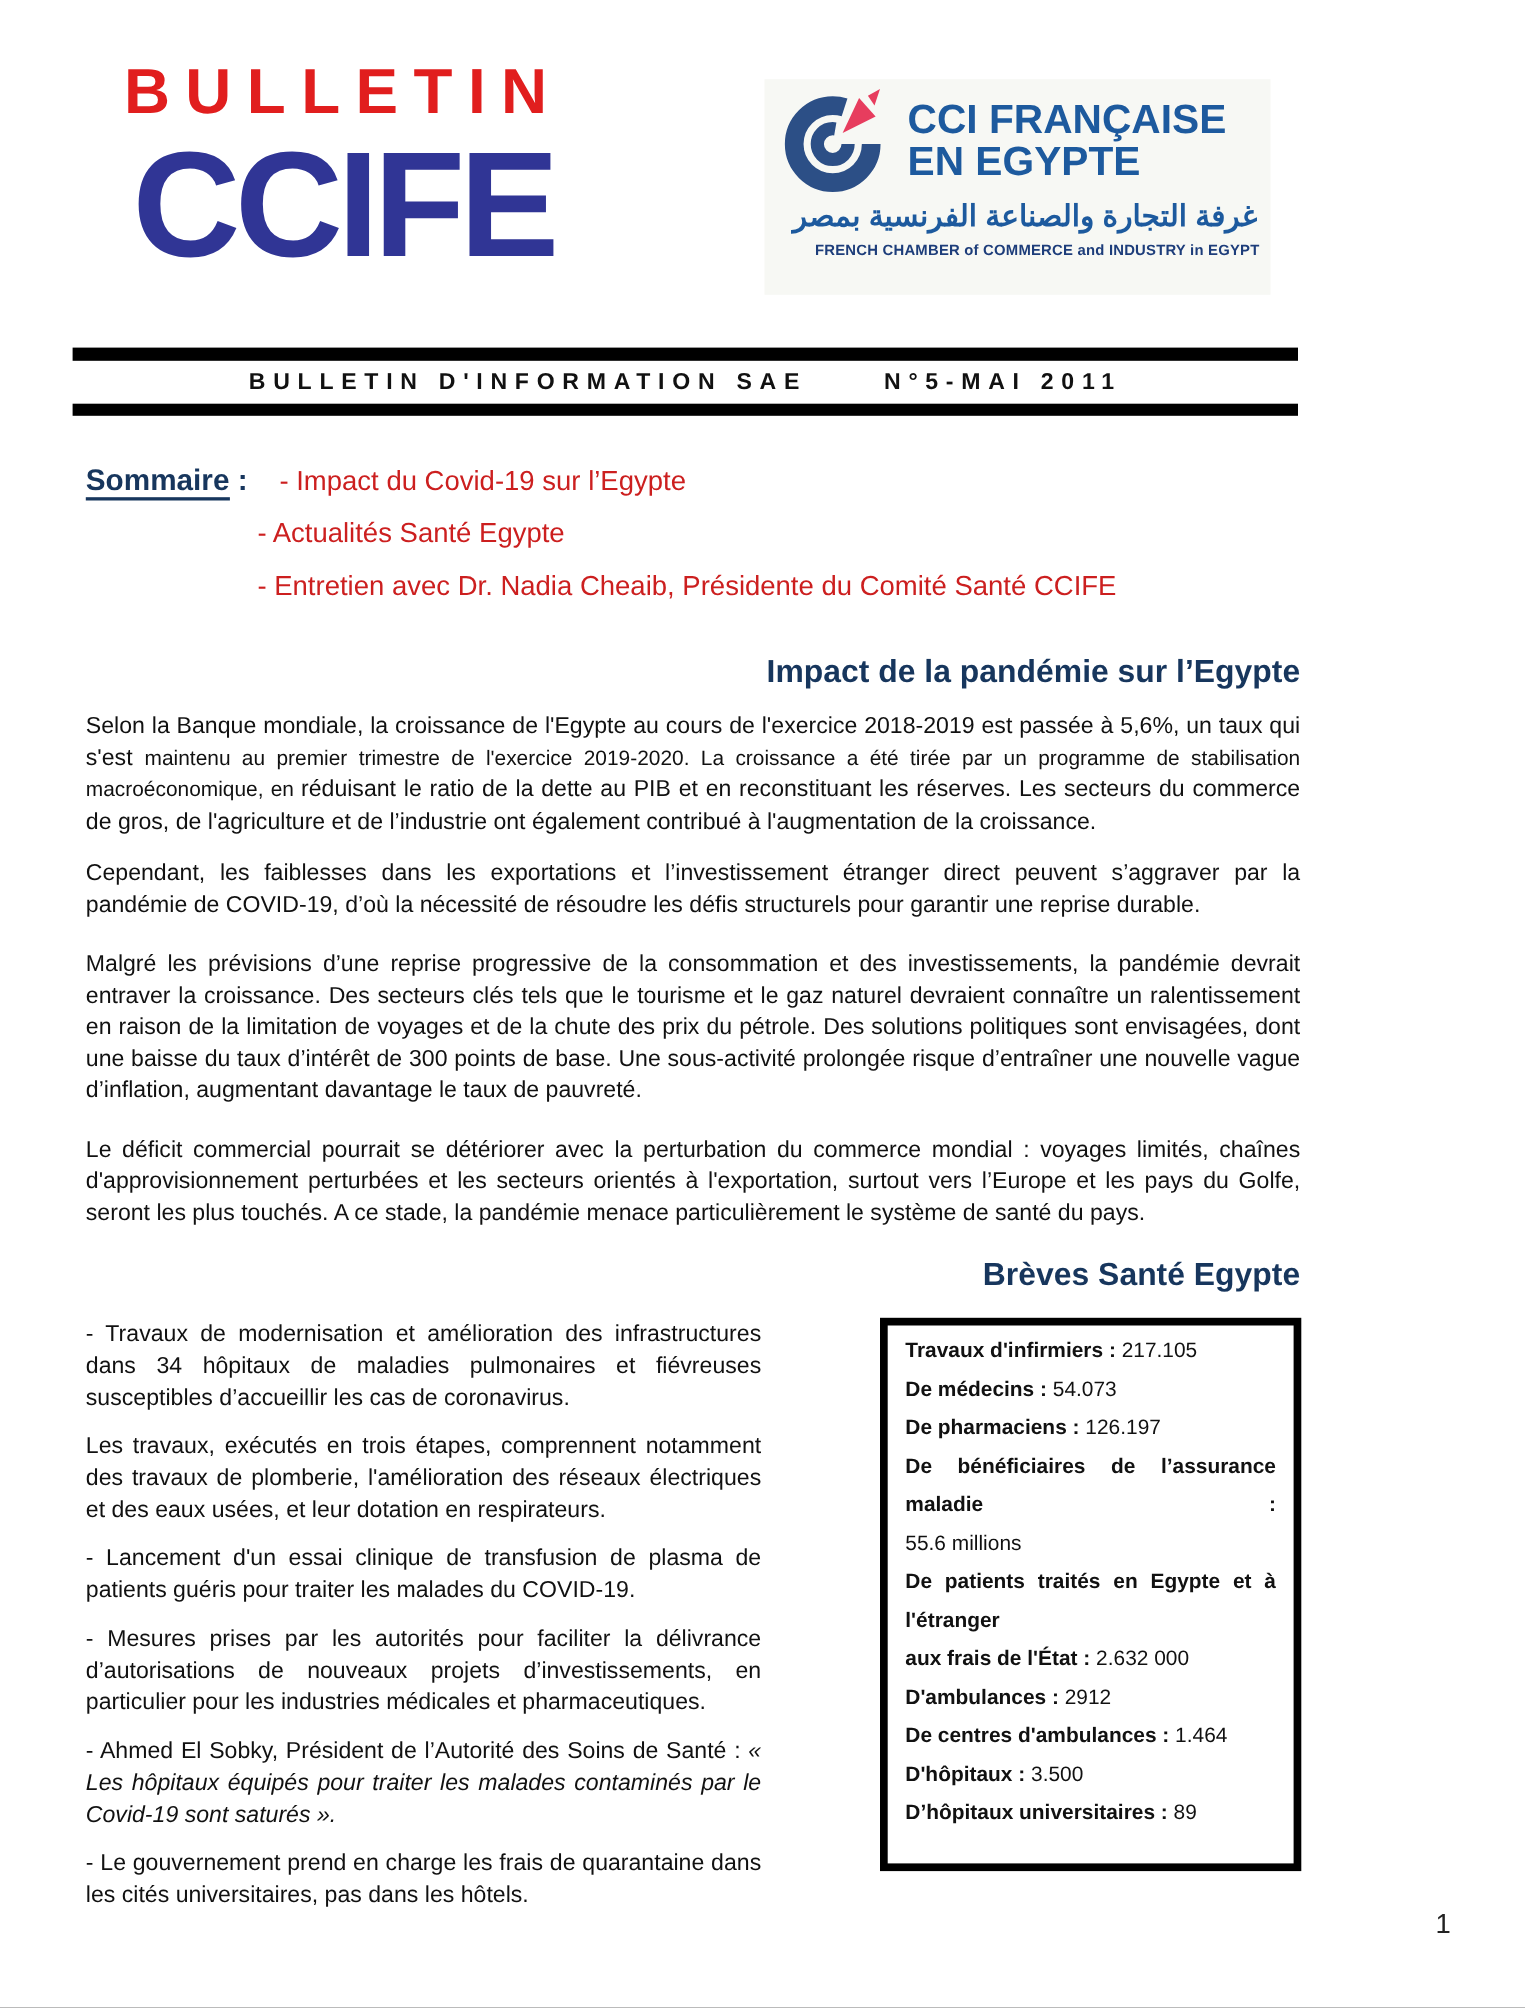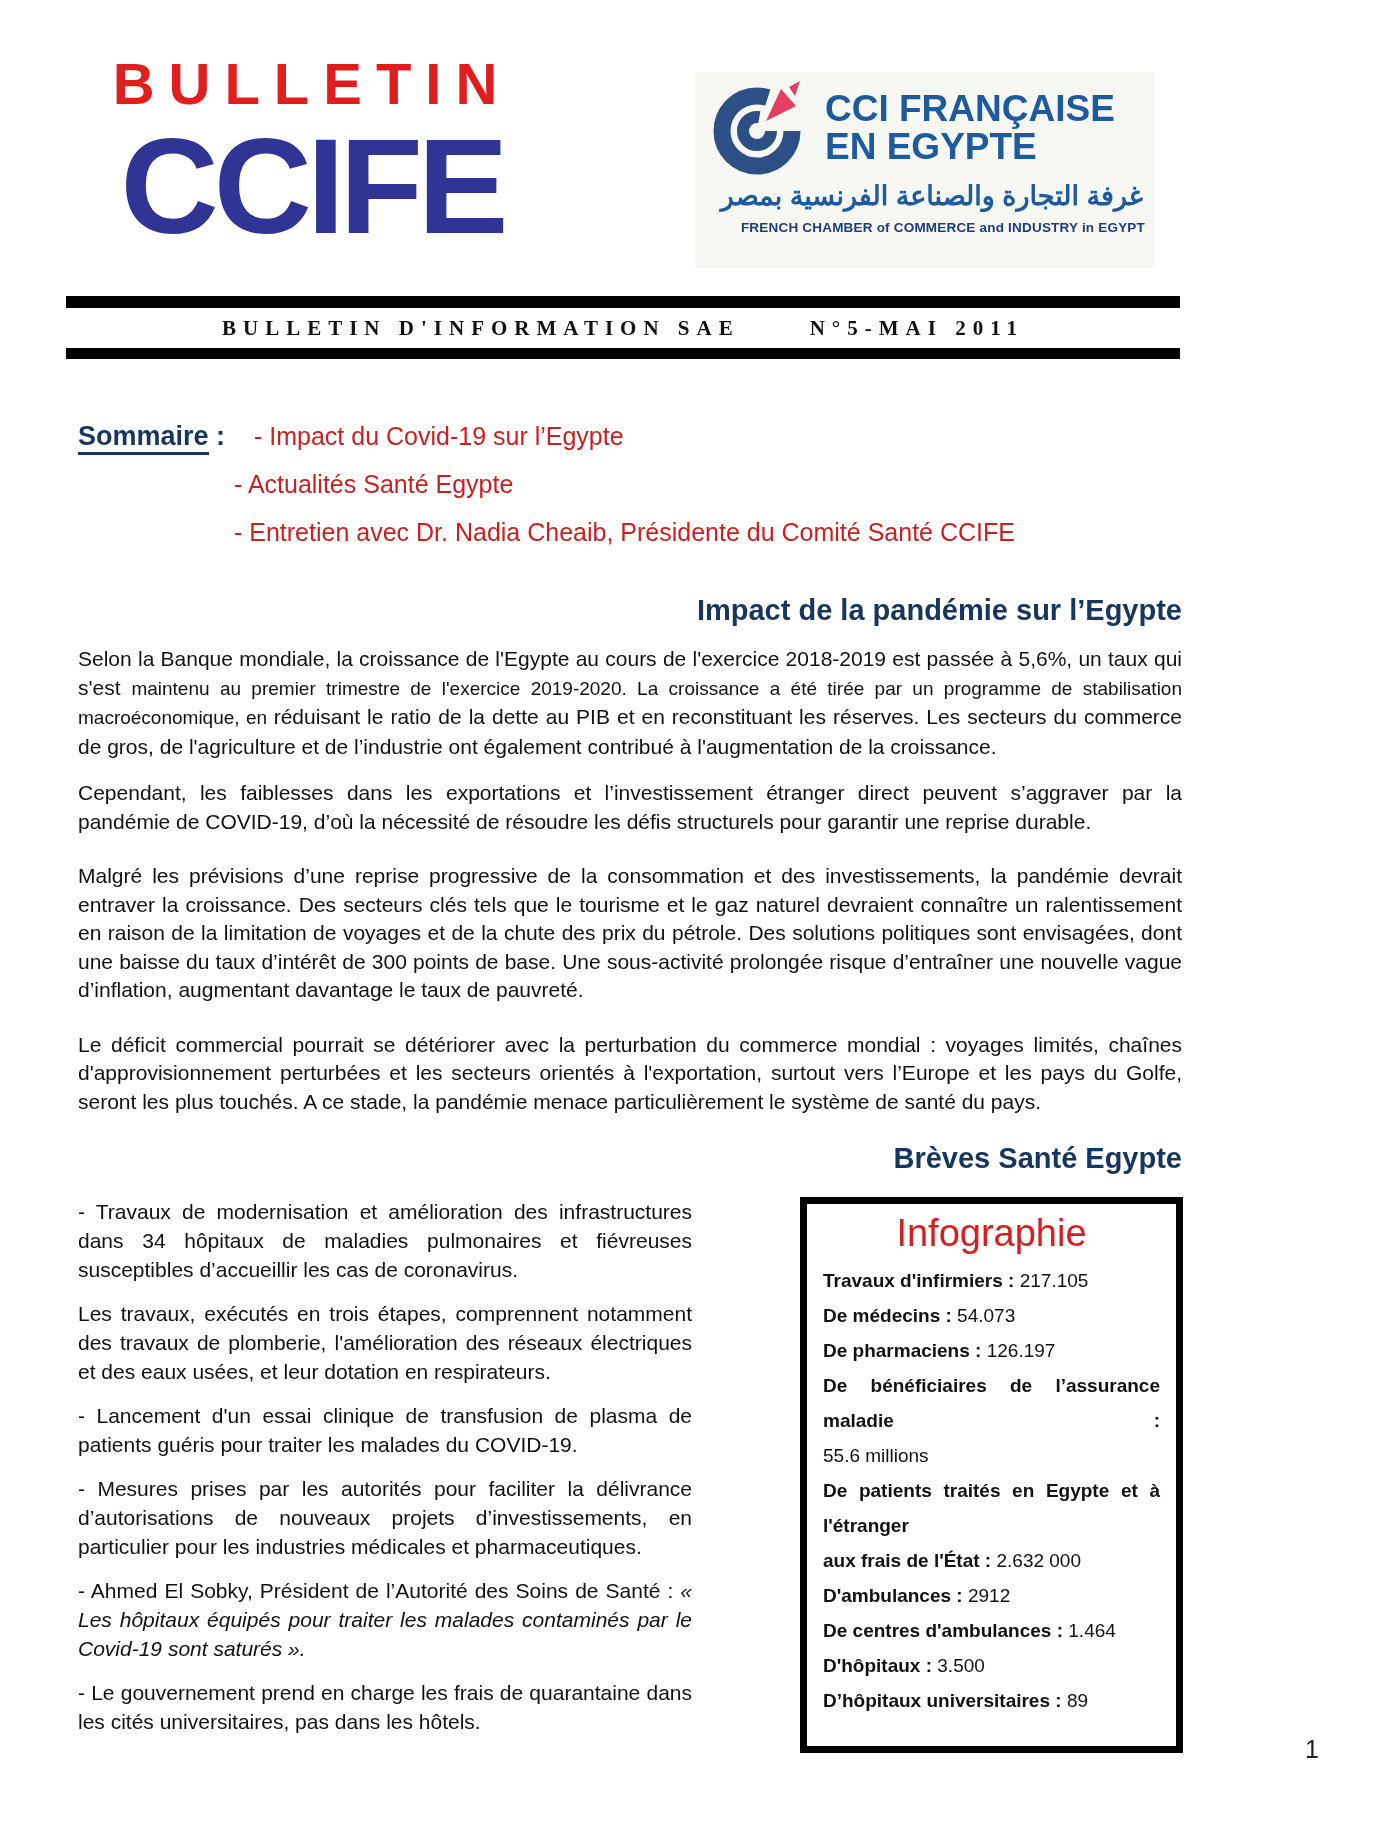--- a/index.html
+++ b/index.html
@@ -14,21 +14,21 @@
   .brand-ccife{font-size:136px;font-weight:bold;color:#303595;letter-spacing:-5px;line-height:1;margin-top:2px;}
   
   .chamber{position:absolute;left:695px;top:72px;width:460px;height:196px;background:#f7f8f4;padding:6px 8px;box-sizing:border-box;}
   .chamber-top{display:flex;align-items:center;}
   .chamber-mark{width:100px;height:100px;flex:0 0 auto;margin-left:8px;}
   .chamber-names{margin-left:14px;line-height:1.02;}
   .chamber-name{font-size:37px;font-weight:bold;color:#1d5a9e;letter-spacing:0px;}
   .chamber-arabic{font-size:27px;font-weight:bold;color:#1d5a9e;text-align:right;margin-top:2px;padding-right:4px;direction:rtl;}
   .chamber-english{font-size:13.5px;font-weight:bold;color:#1d3d7a;text-align:right;margin-top:8px;padding-right:2px;letter-spacing:.2px;}
   
-  .infobar{position:absolute;left:66px;top:296px;width:1114px;font-family:Liberation Serif, serif;}
+  .infobar{position:absolute;left:66px;top:316px;width:1114px;}
   .bar{height:12px;background:#000;}
   .bar2{height:11px;background:#000;}
   .infobar-text{display:flex;justify-content:center;gap:70px;padding:8px 0 7px 0;
     font-size:21px;font-weight:bold;color:#111;letter-spacing:7px;white-space:nowrap;}
   
   .content{position:absolute;left:78px;top:412px;width:1104px;}
   
   .som-row{font-size:25px;line-height:48px;}
   .som-label{font-size:27px;font-weight:bold;color:#17365d;border-bottom:3px solid #17365d;padding-bottom:1px;}
   .som-colon{font-size:27px;font-weight:bold;color:#17365d;margin-right:22px;}
@@ -121,21 +121,20 @@
         <p class="para">- Travaux de modernisation et amélioration des infrastructures dans 34 hôpitaux de maladies pulmonaires et fiévreuses susceptibles d’accueillir les cas de coronavirus.</p>
         <p class="para">Les travaux, exécutés en trois étapes, comprennent notamment des travaux de plomberie, l'amélioration des réseaux électriques et des eaux usées, et leur dotation en respirateurs.</p>
         <p class="para">- Lancement d'un essai clinique de transfusion de plasma de patients guéris pour traiter les malades du COVID-19.</p>
         <p class="para">- Mesures prises par les autorités pour faciliter la délivrance d’autorisations de nouveaux projets d’investissements, en particulier pour les industries médicales et pharmaceutiques.</p>
         <p class="para"><span>- Ahmed El Sobky, Président de l’Autorité des Soins de Santé : </span><span class="quote-italic">« Les hôpitaux équipés pour traiter les malades contaminés par le Covid-19 sont saturés ».</span></p>
         <p class="para">- Le gouvernement prend en charge les frais de quarantaine dans les cités universitaires, pas dans les hôtels.</p>
       </div>
 
       <div class="col-right">
         <div class="infobox">
-          <div class="infobox-title">Infographie</div>
 
           <p class="info-row"><b>Travaux d'infirmiers :</b> <span>217.105</span></p>
           <p class="info-row"><b>De médecins :</b> <span>54.073</span></p>
           <p class="info-row"><b>De pharmaciens :</b> <span>126.197</span></p>
 
           <p class="info-row just-line"><b>De bénéficiaires de l’assurance maladie :</b></p>
           <p class="info-row"><span>55.6 millions</span></p>
 
           <p class="info-row just-line"><b>De patients traités en Egypte et à l'étranger</b></p>
           <p class="info-row"><b>aux frais de l'État :</b> <span>2.632 000</span></p>

